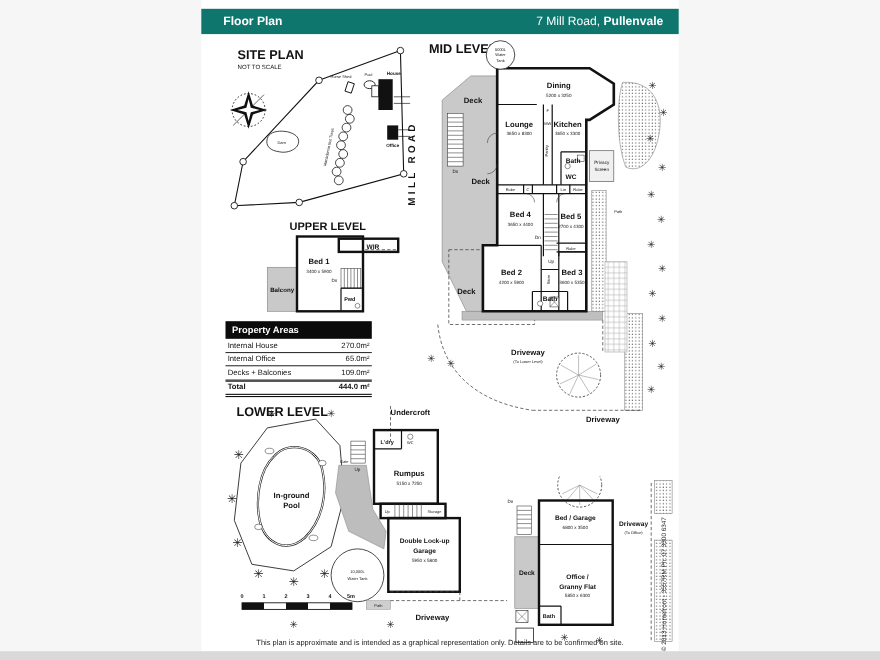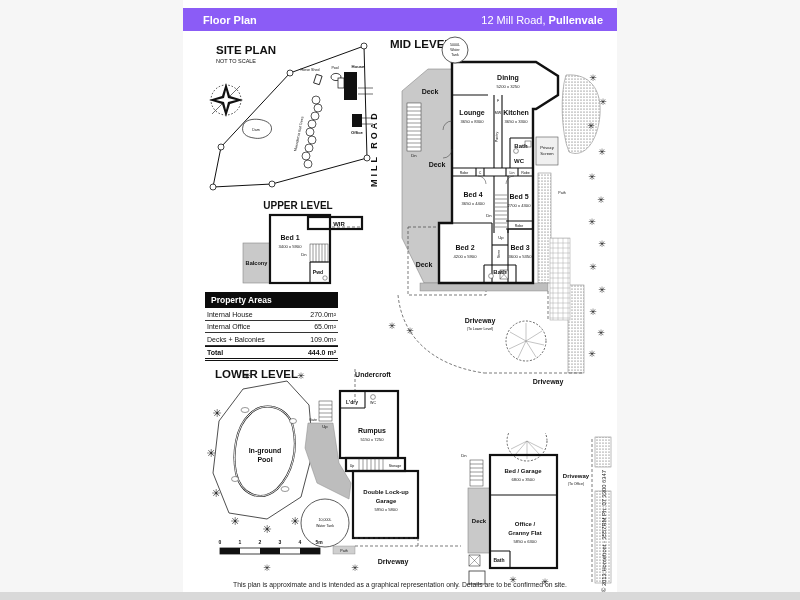--- a/index.html
+++ b/index.html
@@ -1,21 +1,21 @@
 <!DOCTYPE html>
 <html><head>
 <meta charset="utf-8">
 <style>
   html,body{margin:0;padding:0;}
   #canvas{position:relative;width:800px;height:600px;background:#ffffff;overflow:hidden;
           font-family:"Liberation Sans",sans-serif;}
   .band{position:absolute;top:0;height:600px;background:#f6f6f6;}
   .abs{position:absolute;}
   
-  #hdr{position:absolute;left:183px;top:8px;width:434px;height:23px;background:#8b5cf6;color:#fff;
+  #hdr{position:absolute;left:183px;top:8px;width:434px;height:23px;background:#0f766e;color:#fff;
        display:flex;align-items:center;justify-content:space-between;padding:0 14px 0 20px;box-sizing:border-box;}
   #hdr .t1{font-size:11px;font-weight:bold;}
   #hdr .t2{font-size:11px;}
   #hdr .t2 b{font-weight:bold;}
   
   svg text{font-family:"Liberation Sans",sans-serif;fill:#111;}
   .lvl{font-size:11.5px;font-weight:bold;}
   .lvl2{font-size:10px;font-weight:bold;text-anchor:middle;}
   .rm{font-size:7px;font-weight:bold;text-anchor:middle;}
   .rm6{font-size:6px;font-weight:bold;text-anchor:middle;}
@@ -46,21 +46,21 @@
 </style>
 </head>
 <body>
 
 <div id="canvas">
   <div class="band" style="left:0;width:183px;"></div>
   <div class="band" style="left:617px;width:183px;"></div>
 
   <div id="hdr">
     <span class="t1">Floor Plan</span>
-    <span class="t2"><span>12 Mill Road,</span> <b>Pullenvale</b></span>
+    <span class="t2"><span>7 Mill Road,</span> <b>Pullenvale</b></span>
   </div>
 
   <svg class="abs" style="left:188px;top:38px" width="185" height="168" viewBox="0 0 185 168">
     <text class="lvl" x="28" y="16">SITE PLAN</text>
     <text x="28" y="25" style="font-size:5.5px">NOT TO SCALE</text>
 
     <g>
       <polygon points="102,35 176,8 179,120 84,146 25,149 33,109" fill="none" stroke="#111" stroke-width="1"></polygon>
       <g fill="#fff" stroke="#111" stroke-width="0.8">
         <circle cx="102" cy="35" r="3"></circle>

